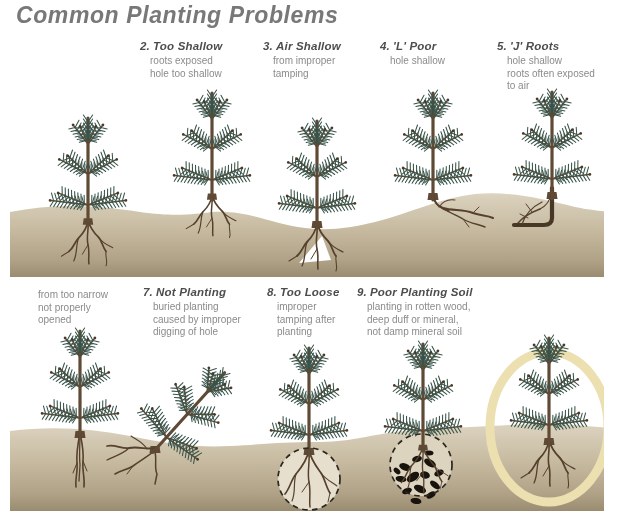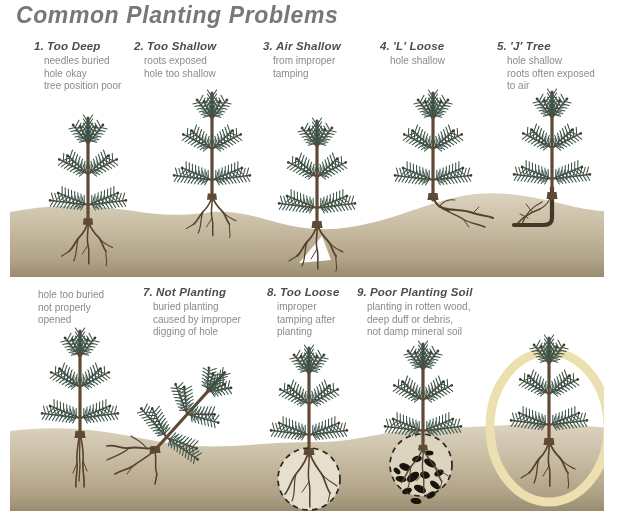--- a/index.html
+++ b/index.html
@@ -420,64 +420,56 @@
           <path d="M0,24 L-6,34" stroke="#55412d" stroke-width="1" fill="none" stroke-linecap="round"></path>
         </g>
         <use href="#canopy"></use>
       </g>
     </svg>
 
   <div id="title">Common Planting Problems</div>
 
   <div class="labels">
 
-    <div class="item" style="left:34px;top:40px">
-      <div class="item-head"><span class="num">1.</span><span>Too Deep</span></div>
-      <div class="item-desc">
-        <div>needles buried</div>
-        <div>hole okay</div>
-        <div>tree position poor</div>
-      </div>
-    </div>
-
-    <div class="item" style="left:134px;top:40px">
+
+    <div class="item" style="left:140px;top:40px">
       <div class="item-head"><span class="num">2.</span><span>Too Shallow</span></div>
       <div class="item-desc">
         <div>roots exposed</div>
         <div>hole too shallow</div>
       </div>
     </div>
 
     <div class="item" style="left:263px;top:40px">
       <div class="item-head"><span class="num">3.</span><span>Air Shallow</span></div>
       <div class="item-desc">
         <div>from improper</div>
         <div>tamping</div>
       </div>
     </div>
 
     <div class="item" style="left:380px;top:40px">
-      <div class="item-head"><span class="num">4.</span><span>'L' Loose</span></div>
+      <div class="item-head"><span class="num">4.</span><span>'L' Poor</span></div>
       <div class="item-desc">
         <div>hole shallow</div>
       </div>
     </div>
 
     <div class="item" style="left:497px;top:40px">
-      <div class="item-head"><span class="num">5.</span><span>'J' Tree</span></div>
+      <div class="item-head"><span class="num">5.</span><span>'J' Roots</span></div>
       <div class="item-desc">
         <div>hole shallow</div>
         <div>roots often exposed</div>
         <div>to air</div>
       </div>
     </div>
 
     <div class="item" style="left:28px;top:286px">
       <div class="item-desc">
-        <div>hole too buried</div>
+        <div>from too narrow</div>
         <div>not properly</div>
         <div>opened</div>
       </div>
     </div>
 
     <div class="item" style="left:143px;top:286px">
       <div class="item-head"><span class="num">7.</span><span>Not Planting</span></div>
       <div class="item-desc">
         <div>buried planting</div>
         <div>caused by improper</div>
@@ -491,20 +483,20 @@
         <div>improper</div>
         <div>tamping after</div>
         <div>planting</div>
       </div>
     </div>
 
     <div class="item" style="left:357px;top:286px">
       <div class="item-head"><span class="num">9.</span><span>Poor Planting Soil</span></div>
       <div class="item-desc">
         <div>planting in rotten wood,</div>
-        <div>deep duff or debris,</div>
+        <div>deep duff or mineral,</div>
         <div>not damp mineral soil</div>
       </div>
     </div>
 
 
   </div>
 </div>
 
 </body></html>

